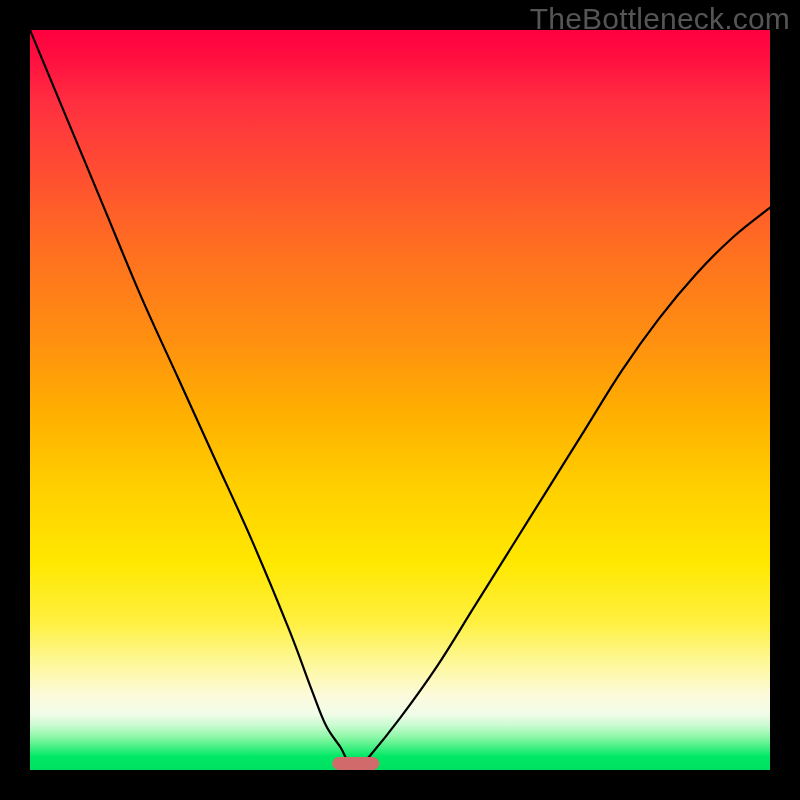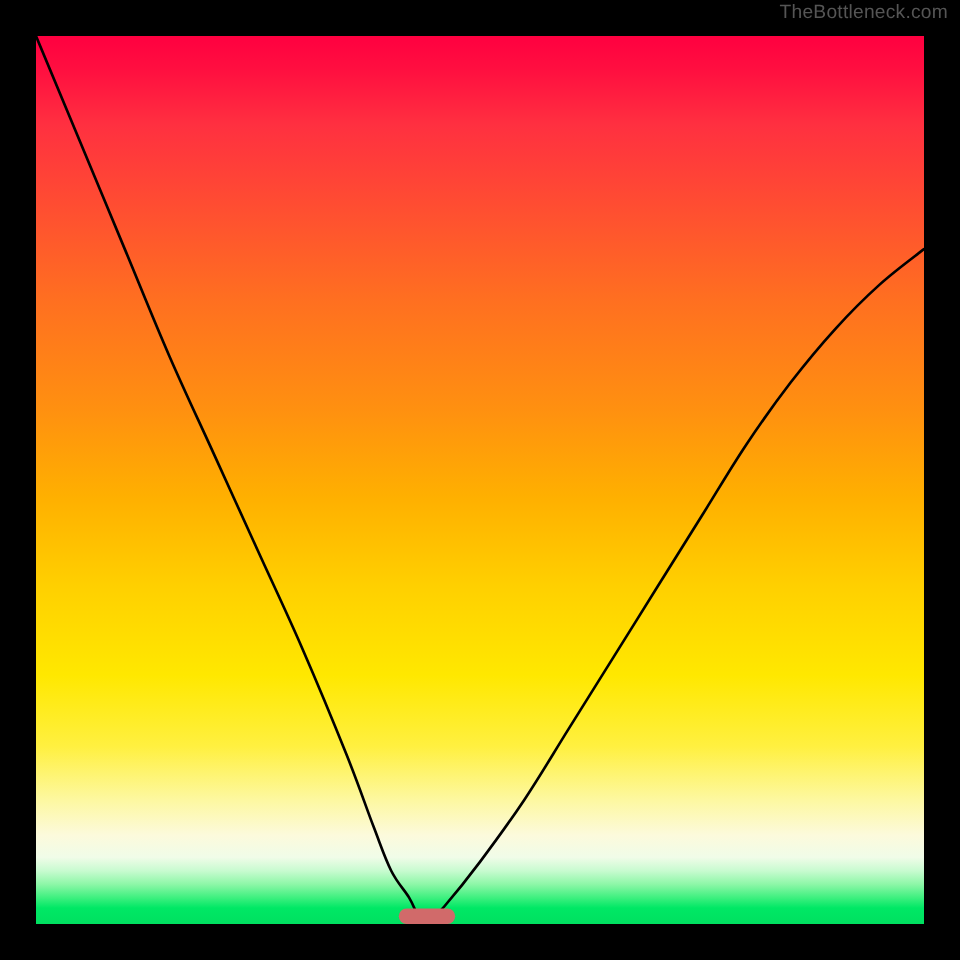--- a/index.html
+++ b/index.html
@@ -17,21 +17,21 @@
     left: 0;
     width: 800px;
     height: 800px;
     background: #000;
   }
   .watermark {
     position: absolute;
     top: 2px;
     right: 10px;
     color: #555;
-    font-size: 16px;
+    font-size: 30px;
     font-weight: 500;
     letter-spacing: 0.2px;
     z-index: 10;
   }
   .plot {
     position: absolute;
     top: 30px;
     left: 30px;
     width: 740px;
     height: 740px;

